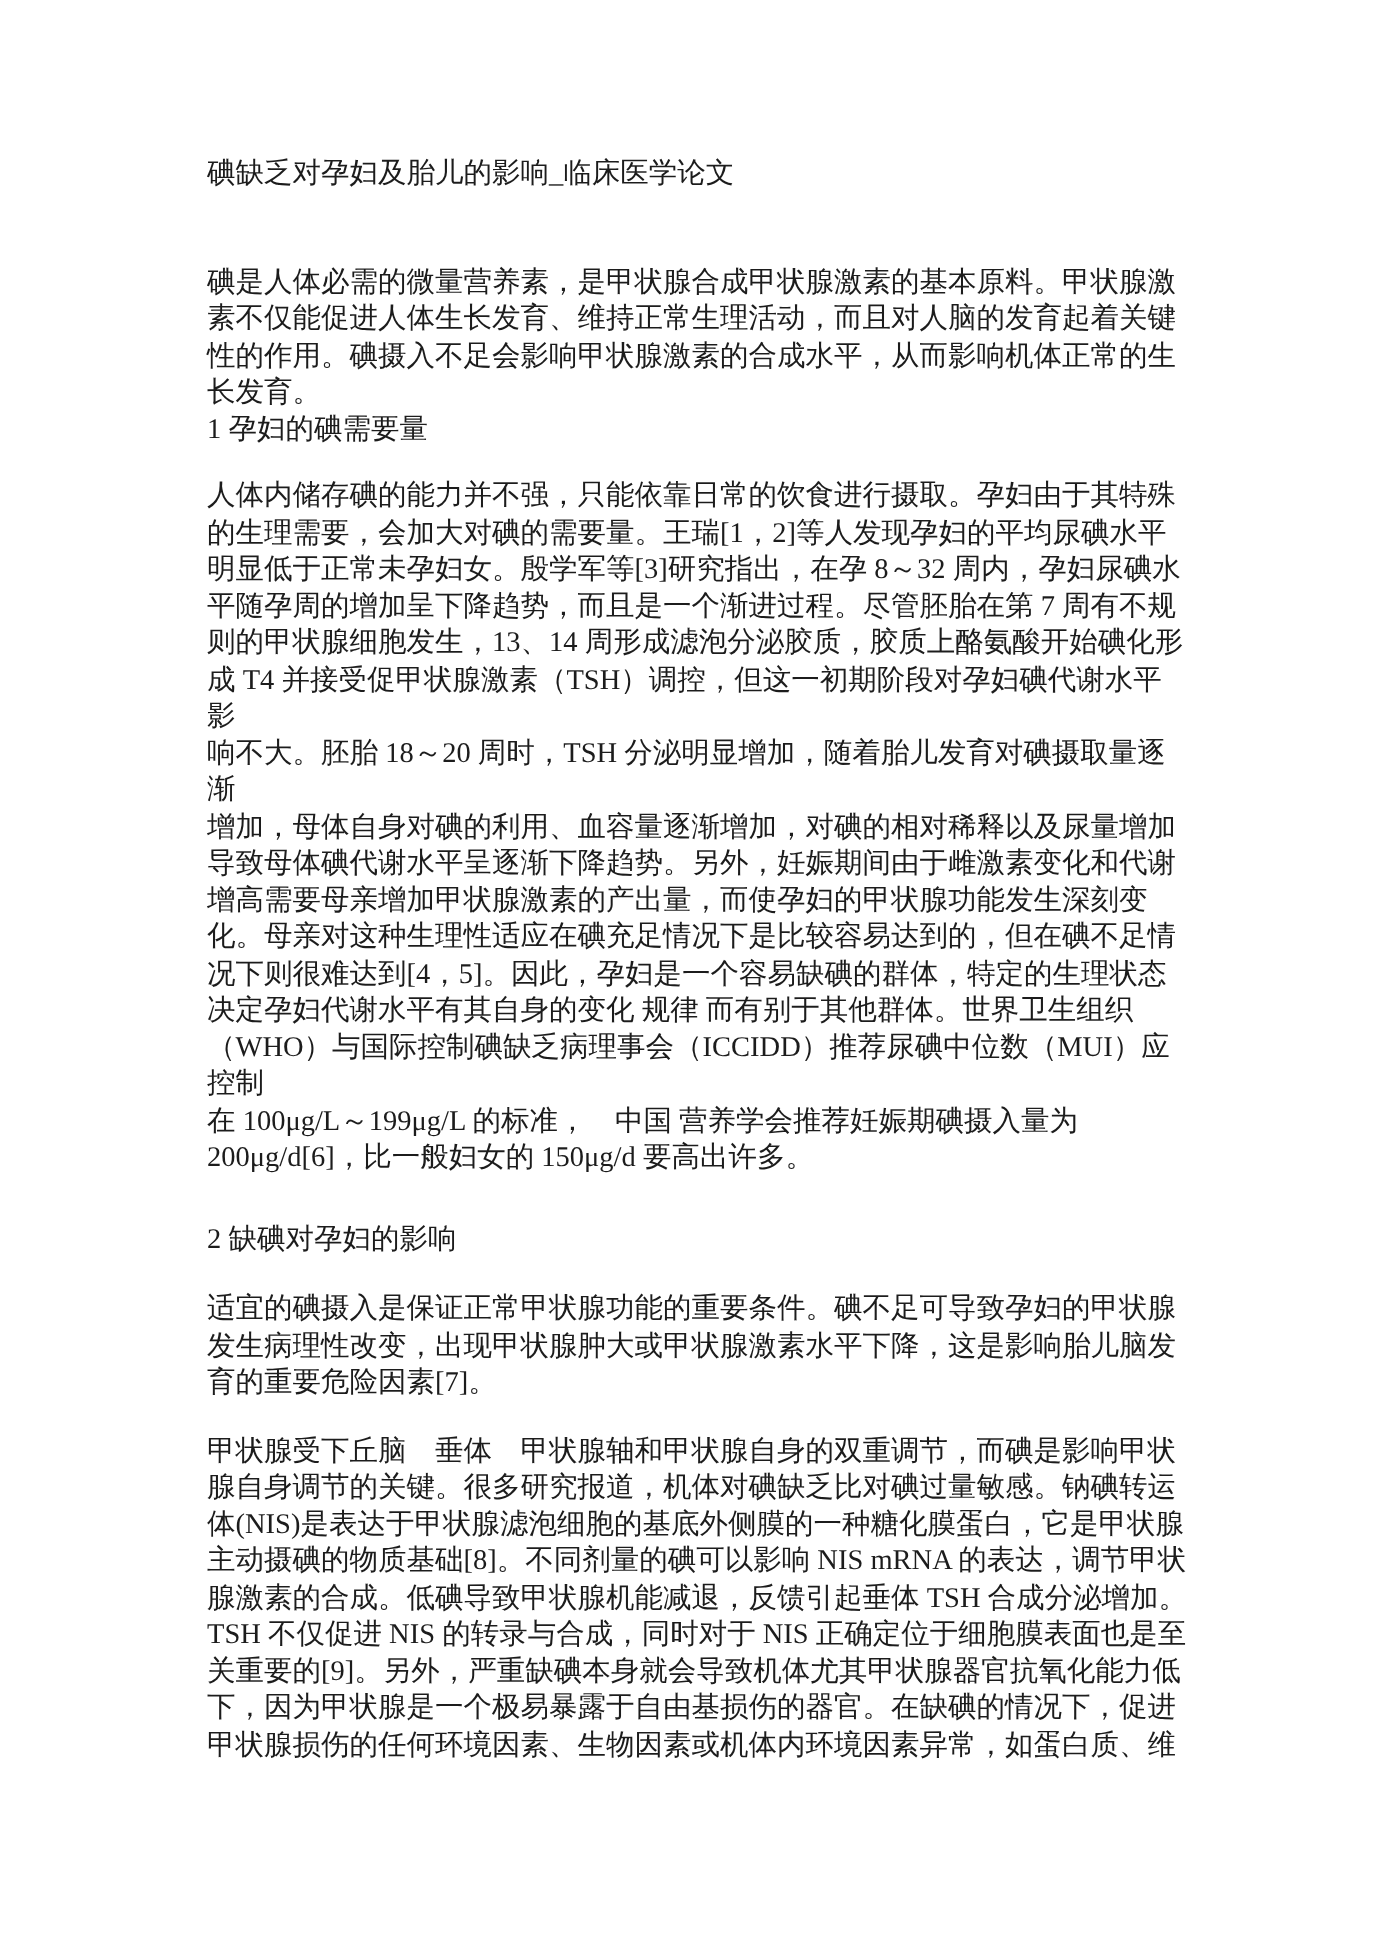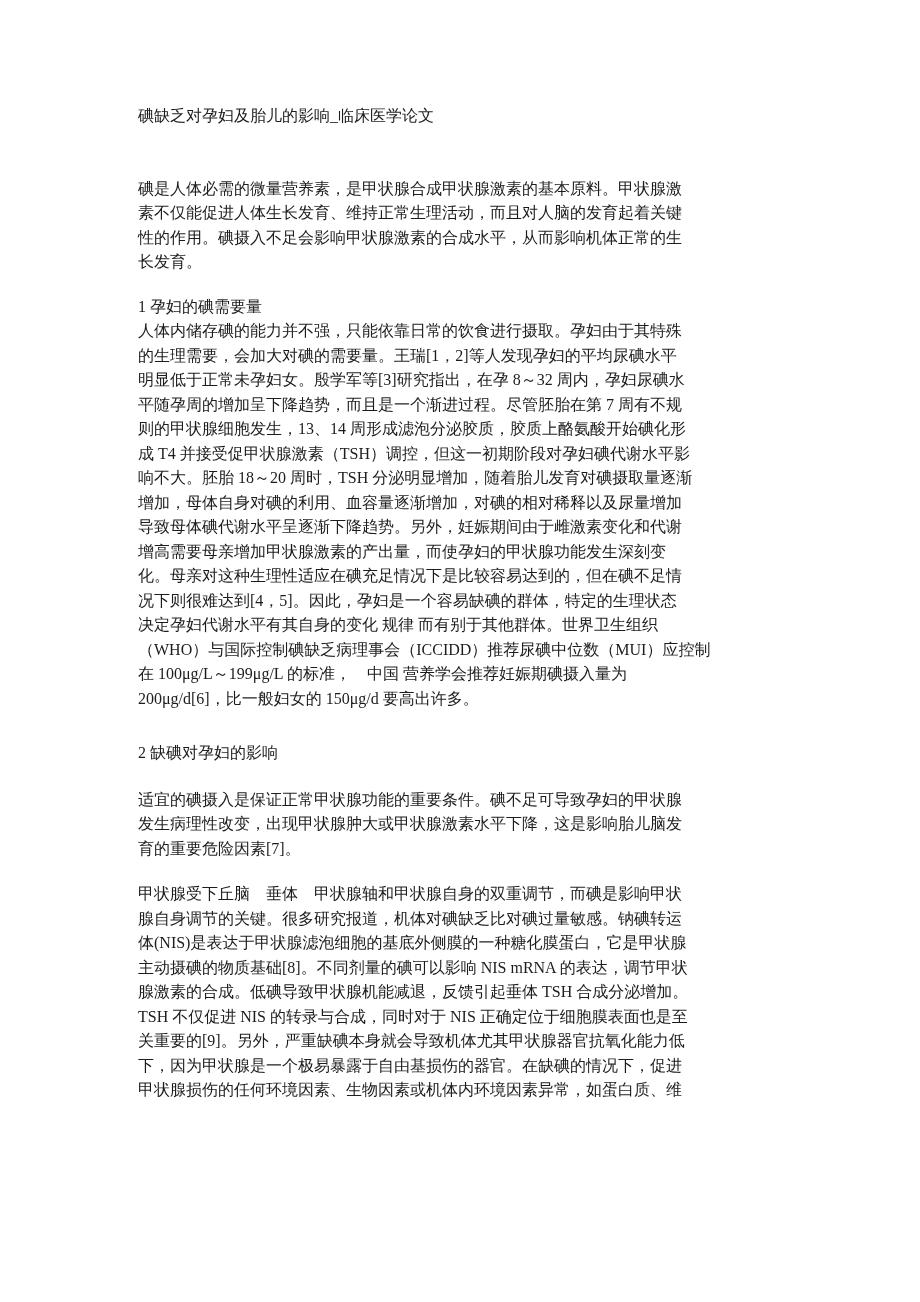--- a/index.html
+++ b/index.html
@@ -15,30 +15,30 @@
     color: #1c1c1c;
   }
   .page {
     box-sizing: border-box;
     width: 920px;
     height: 1302px;
     padding: 104px 128px 0 138px;
     background: #ffffff;
   }
   .line {
-    font-size: 16px;
+    font-size: 19px;
     line-height: 24.5px;
     white-space: pre-line;
     margin: 0;
   }
   .doc-title { margin-top: 0; }
   .keywords  { margin-top: 26px; }
   .para-intro { margin-top: 48px; }
-  .heading-1 { margin-top: 20px; }
-  .para-s1   { }
+  .heading-1 { }
+  .para-s1   { margin-top: 20px; }
   .heading-2 { margin-top: 30px; }
   .para-s2a  { margin-top: 22px; }
   .para-s2b  { margin-top: 21px; }
 </style>
 </head>
 <body>
 
 <div class="page">
   <div class="line doc-title">碘缺乏对孕妇及胎儿的影响_临床医学论文</div>
 

